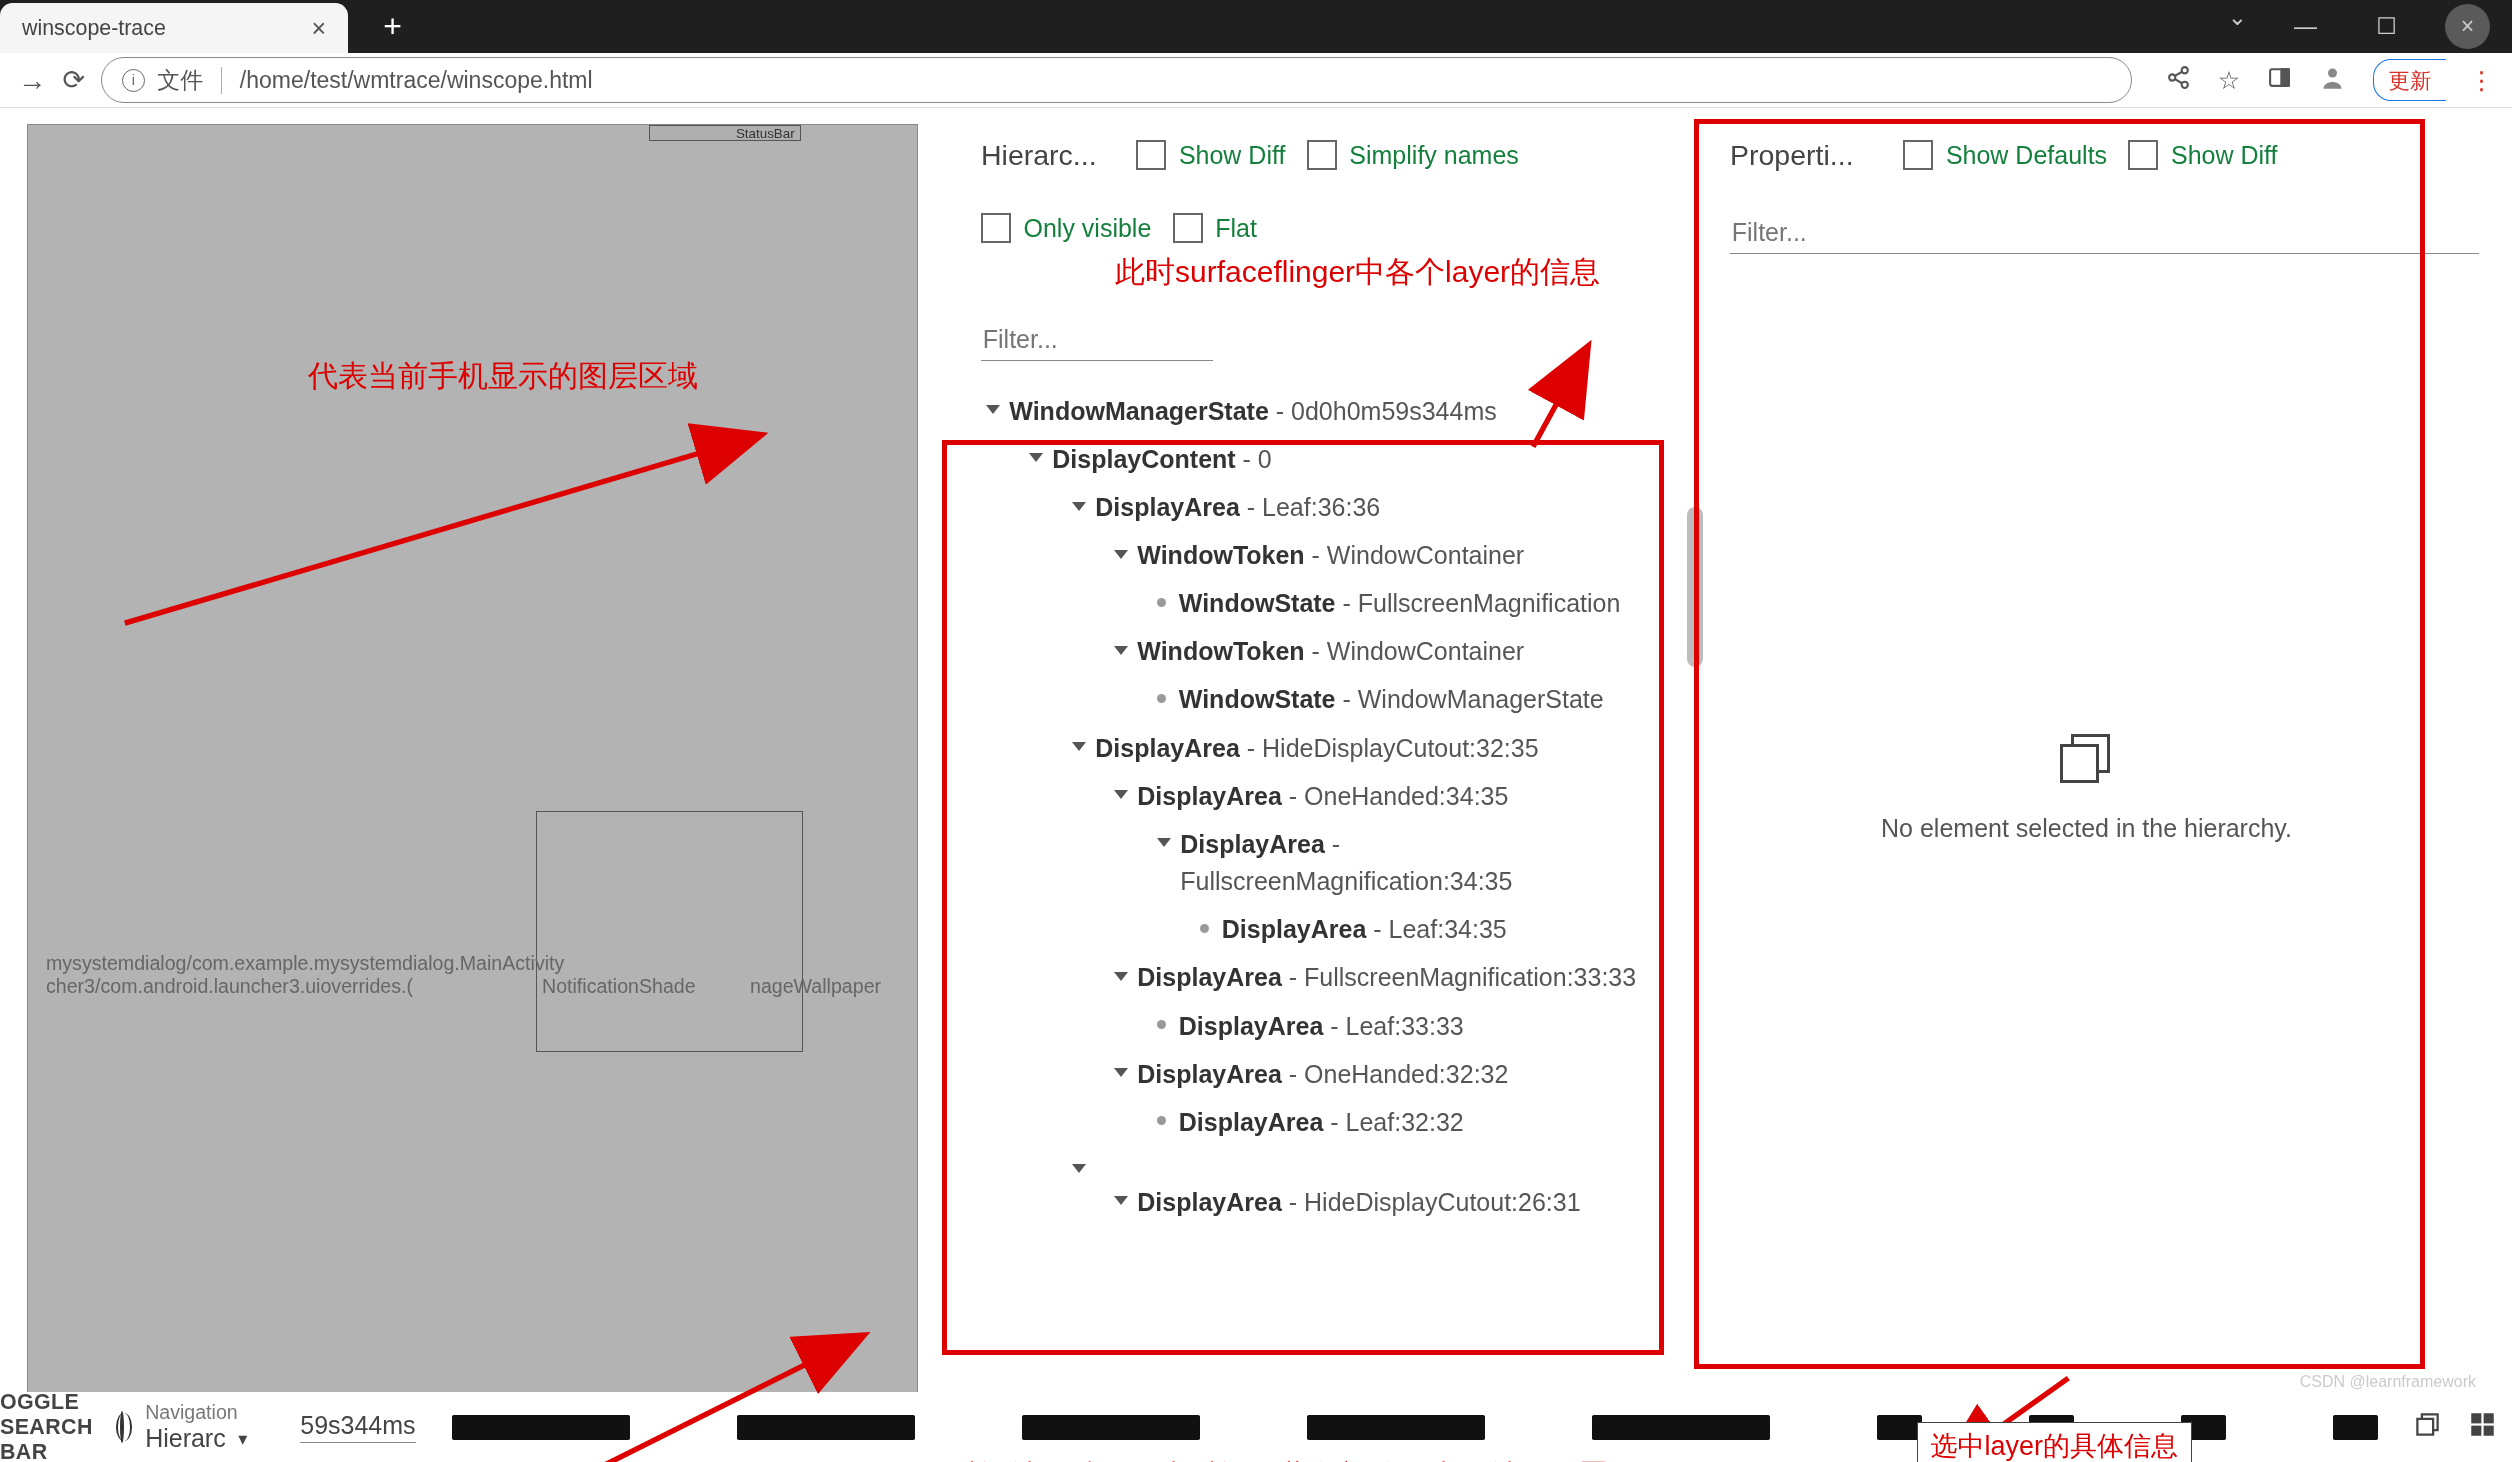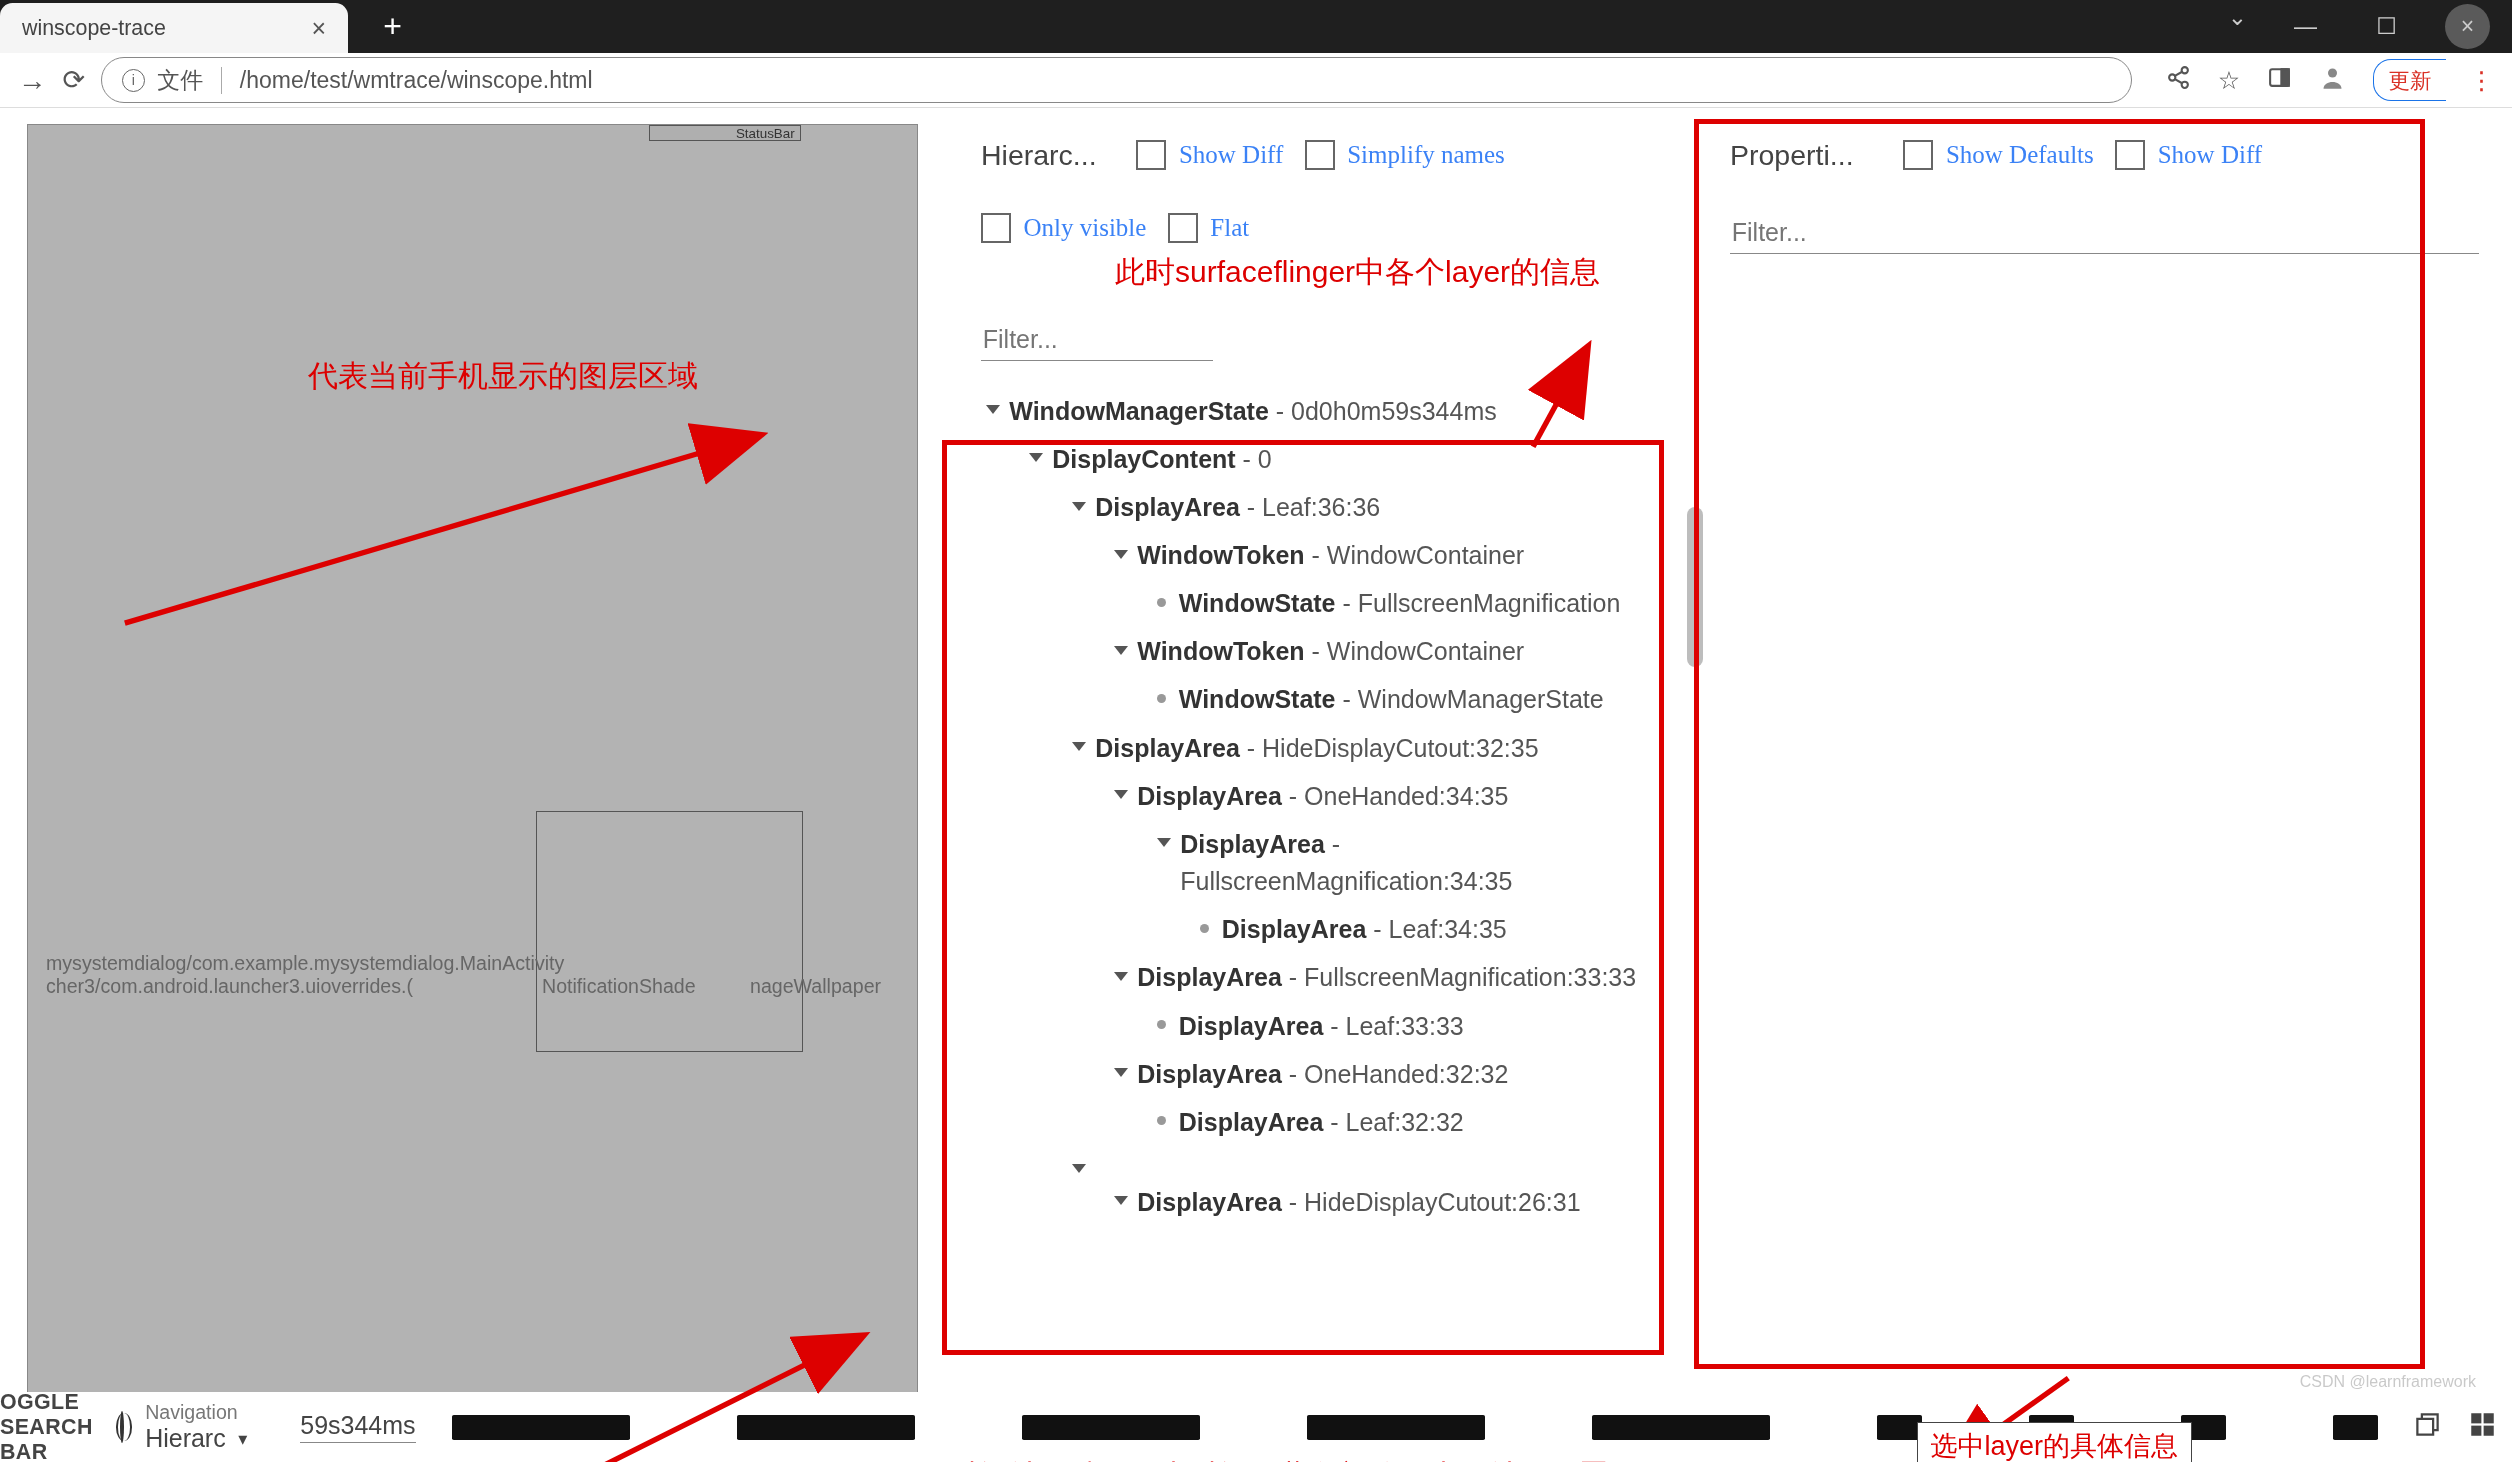--- a/index.html
+++ b/index.html
@@ -40,21 +40,21 @@
 .annotation { position: absolute; color: #d00; font-size: 30px; font-weight: 400; z-index: 50; }
 .arrow-svg { position: absolute; pointer-events: none; z-index: 49; }
 .red-box { position: absolute; border: 5.3px solid #d00; pointer-events: none; z-index: 48; }
 .annotate-label-box { position: absolute; border: 1.8px solid #444; background: #fff; padding: 5.3px 12.5px; font-size: 27px; color: #d00; z-index: 50; }
 
 .col-mid { width: 749px; padding: 0 27px 0 27px; position: relative; }
 .panel-header { display: flex; align-items: center; height: 62px; }
 .panel-title { font-size: 28.5px; color: #444; white-space: nowrap; overflow: hidden; text-overflow: ellipsis; width: 134px; }
 .chk-wrap { display: flex; align-items: center; margin-left: 21.4px; gap: 12.5px; }
 .chk { width: 30px; height: 30px; border: 2.7px solid #666; }
-.chk-label { font-size: 25px; color: #3b82f6; white-space: nowrap; font-family: Liberation Serif, serif; }
+.chk-label { font-size: 25px; color: #15803d; white-space: nowrap; }
 .panel-subhead { display: flex; margin-top: 27px; }
 .filter-input { border: none; border-bottom: 1.8px solid #888; font-size: 25px; color: #888; padding: 5.3px 1.8px; width: 232px; margin-top: 27px; background: transparent; }
 .tree { margin-top: 27px; padding-left: 5.3px; }
 .tree-row { display: flex; align-items: flex-start; padding: 5.3px 0; font-size: 25px; color: #555; line-height: 1.5; }
 .tree-indent { display: inline-block; }
 .caret { display: inline-block; width: 0; height: 0; border-left: 7.1px solid transparent; border-right: 7.1px solid transparent; border-top: 9px solid #555; margin-right: 9px; margin-top: 12.5px; }
 .bullet { display: inline-block; width: 9px; height: 9px; background: #999; border-radius: 50%; margin-right: 12.5px; margin-top: 12.5px; }
 .tree-label { font-weight: 700; color: #333; }
 .tree-sep { color: #555; }
 .scrollbar-vertical { position: absolute; right: 0; top: 383px; width: 16px; height: 160px; background: #bdbdbd; border-radius: 9px; }
@@ -306,20 +306,27 @@
         </div>
       <div class="chk-wrap">
           <div class="chk"></div>
           <div class="chk-label">Show Diff</div>
         </div>
     </div>
     <input class="filter-input" style="width: 749px;" placeholder="Filter...">
 
     <div class="red-box" style="left:-9px; top:-5.3px; width:731px; height:1250px;"></div>
 
+    <div class="prop-empty">
+      <div class="empty-icon">
+        <div class="sq" style="left:10.7px; top:0;"></div>
+        <div class="sq" style="left:0; top:10.7px;"></div>
+      </div>
+      <div class="empty-text">No element selected in the hierarchy.</div>
+    </div>
 
     <svg class="arrow-svg" style="left:214px; top:1245px;" width="178" height="116" viewBox="0 0 200 130">
       <defs>
           <marker id="ah4" markerWidth="14" markerHeight="12" refX="12" refY="6" orient="auto">
             <polygon points="0 0, 14 6, 0 12" fill="#d00"></polygon>
           </marker>
         </defs>
       <line x1="170" y1="10" x2="30" y2="110" stroke="#d00" stroke-width="6" marker-end="url(#ah4)"></line>
     </svg>
     <div class="annotate-label-box" style="left:214px; top:1298px;">选中layer的具体信息</div>

